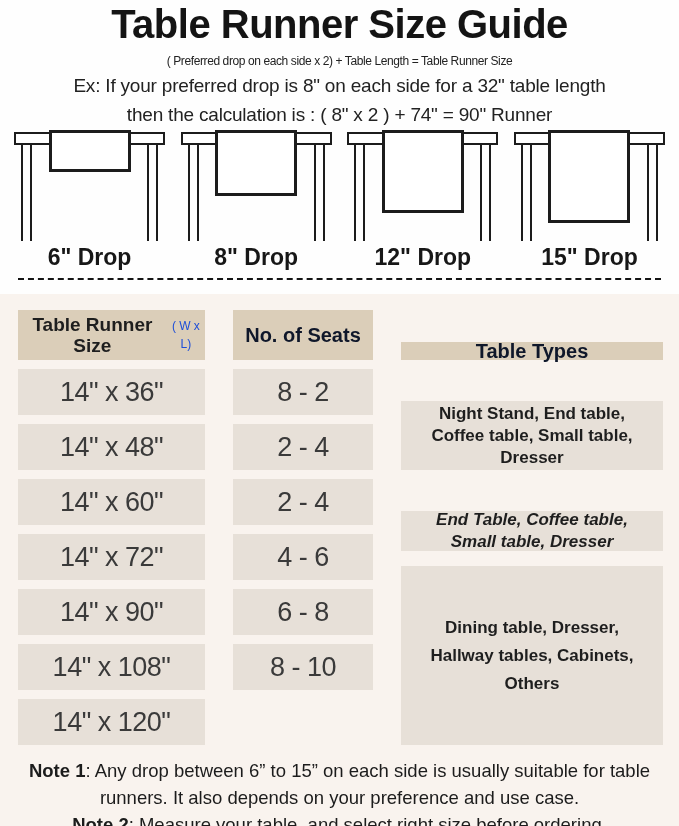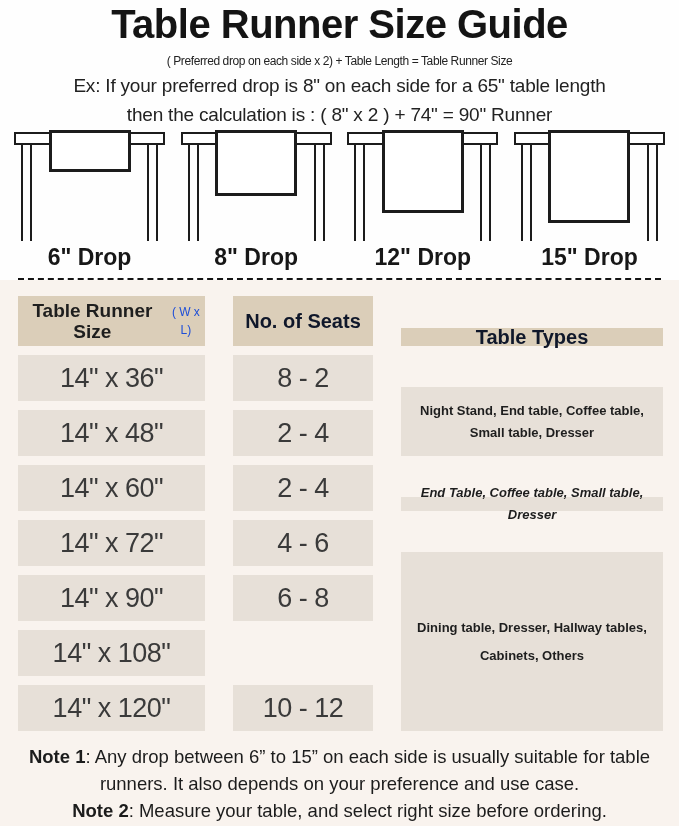--- a/index.html
+++ b/index.html
@@ -3,21 +3,21 @@
 <meta charset="utf-8">
 <style>
   * { box-sizing: border-box; margin: 0; padding: 0; }
   html, body { width: 679px; height: 826px; }
   body {
     font-family: "Liberation Sans", "DejaVu Sans", sans-serif;
     color: #1c1c1c;
     background: #fefefe;
     overflow: hidden;
   }
-  .page { width: 679px; height: 826px; display: flex; flex-direction: column; }
+  .page { width: 679px; height: 826px; display: flex; flex-direction: column; gap: 14px; }
 
   
   .top-section { background: #fefefe; padding-top: 1px; }
   .title {
     font-size: 40px; font-weight: 700; text-align: center;
     letter-spacing: -0.5px; line-height: 46px; color: #141414;
   }
   .formula {
     font-size: 12px; text-align: center; margin-top: 7px;
     letter-spacing: -0.4px; color: #222; white-space: nowrap;
@@ -81,22 +81,22 @@
     align-items: center; justify-content: center;
     text-align: center;
   }
   .hdr { background: #dbceb9; }
   .hdr .h-main { font-size: 19px; font-weight: 700; line-height: 21px; color: #1e1e1e; }
   .hdr .h-sub  { font-size: 12px; font-weight: 400; line-height: 18px; color: #1d4ed8; }
   .hdr .h-big  { font-size: 20px; font-weight: 700; color: #0f172a; }
   .data { background: #e7e0d8; }
   .val { font-size: 27px; font-weight: 400; color: #3a3a3a; letter-spacing: -0.5px; }
   .types {
-    background: #e7e0d8; font-size: 13px; font-weight: 700;
-    line-height: 22px; color: #1e1e1e; padding: 7px 12px;
+    background: #e7e0d8; font-size: 17px; font-weight: 700;
+    line-height: 22px; color: #1e1e1e; padding: 20px 12px;
   }
   .col3 { grid-column: 3; margin-top: 32px; }
   .types-a { grid-row: 2 / span 2; }
   .types-b { grid-row: 4 / span 1; font-style: italic; }
   .types-c { grid-row: 5 / span 4; line-height: 28px; }
 
   
   .notes {
     margin: 12px 4px 0 -14px; text-align: center;
     font-size: 18.5px; line-height: 27px; color: #1c1c1c;
@@ -104,21 +104,21 @@
   .notes b { font-weight: 700; }
 </style>
 </head>
 <body>
 
 <div class="page">
 
   <div class="top-section">
     <h1 class="title">Table Runner Size Guide</h1>
     <p class="formula">( Preferred drop on each side x 2) + Table Length = Table Runner Size</p>
-    <p class="example-1">Ex: If your preferred drop is 8" on each side for a 65" table length</p>
+    <p class="example-1">Ex: If your preferred drop is 8" on each side for a 32" table length</p>
     <p class="example-2">then the calculation is : ( 8" x 2 ) + 74" = 90" Runner</p>
 
     <div class="illustrations">
       <div class="illus">
         <div class="leg left"></div>
         <div class="leg right"></div>
         <div class="tabletop"></div>
         <div class="runner drop-6"></div>
       </div>
       <div class="illus">
@@ -200,26 +200,26 @@
       <div class="cell data" style="grid-column:1;grid-row:6">
           <span class="val">14" x 90"</span>
         </div>
       <div class="cell data" style="grid-column:2;grid-row:6">
           <span class="val">6 - 8</span>
         </div>
 
       <div class="cell data" style="grid-column:1;grid-row:7">
           <span class="val">14" x 108"</span>
         </div>
+      <div class="cell data" style="grid-column:2;grid-row:7">
+          <span class="val">8 - 10</span>
+        </div>
 
       <div class="cell data" style="grid-column:1;grid-row:8">
           <span class="val">14" x 120"</span>
-        </div>
-      <div class="cell data" style="grid-column:2;grid-row:8">
-          <span class="val">10 - 12</span>
         </div>
 
     </div>
 
     <div class="notes">
       <p><b>Note 1</b><span>: Any drop between 6” to 15” on each side is usually suitable for table runners. It also depends on your preference and use case.</span></p>
       <p><b>Note 2</b><span>: Measure your table, and select right size before ordering.</span></p>
     </div>
   </div>
 

